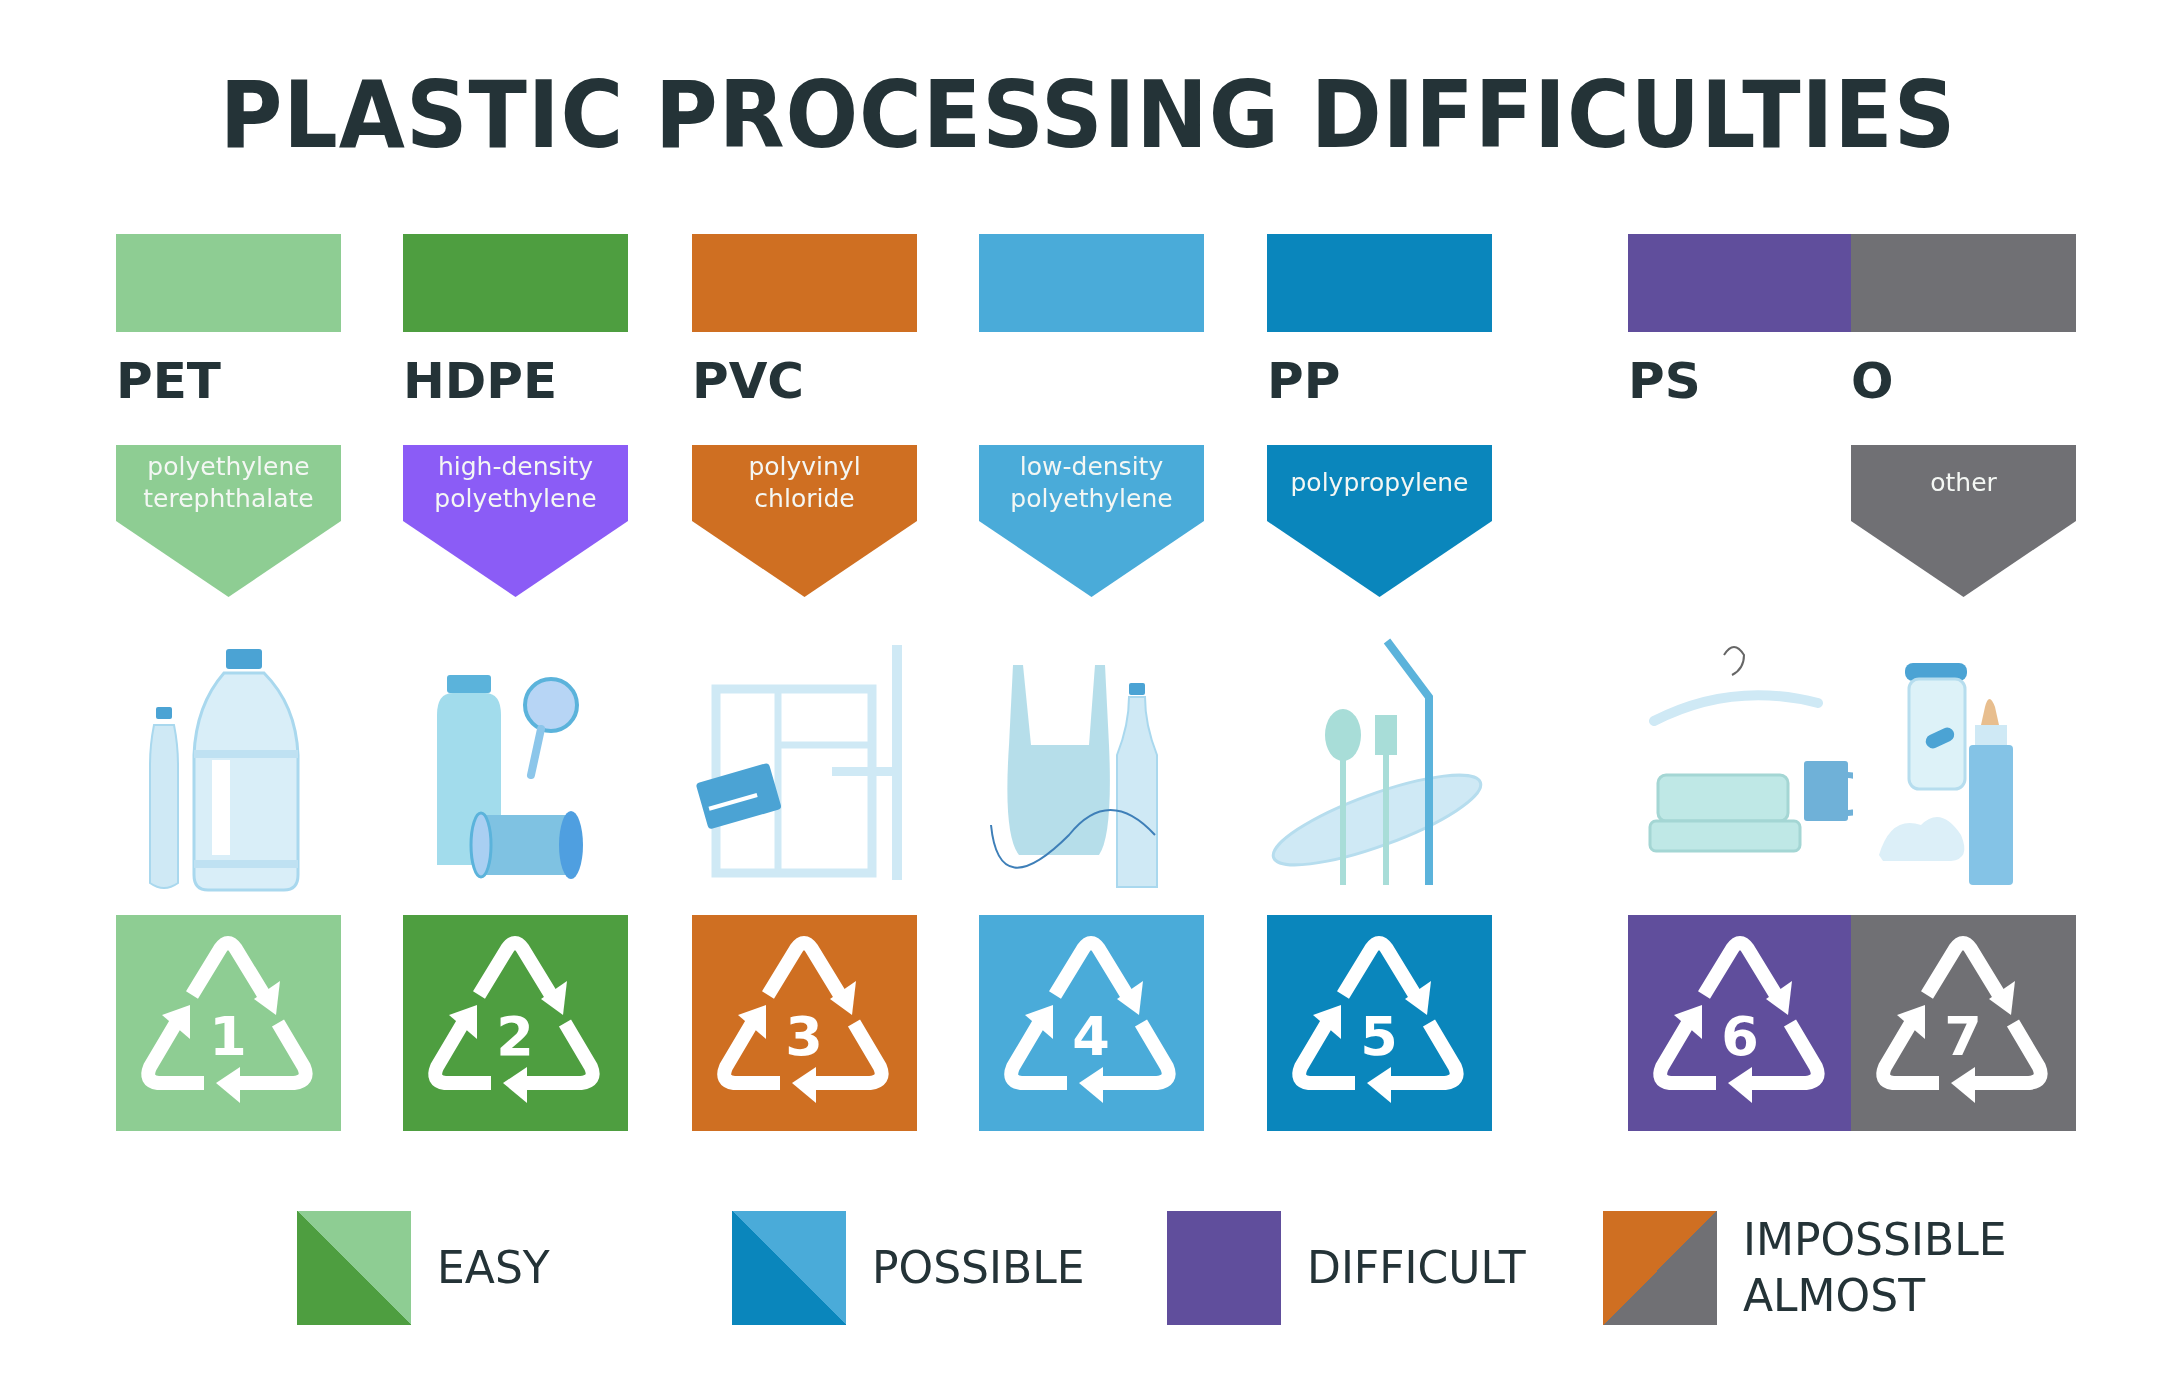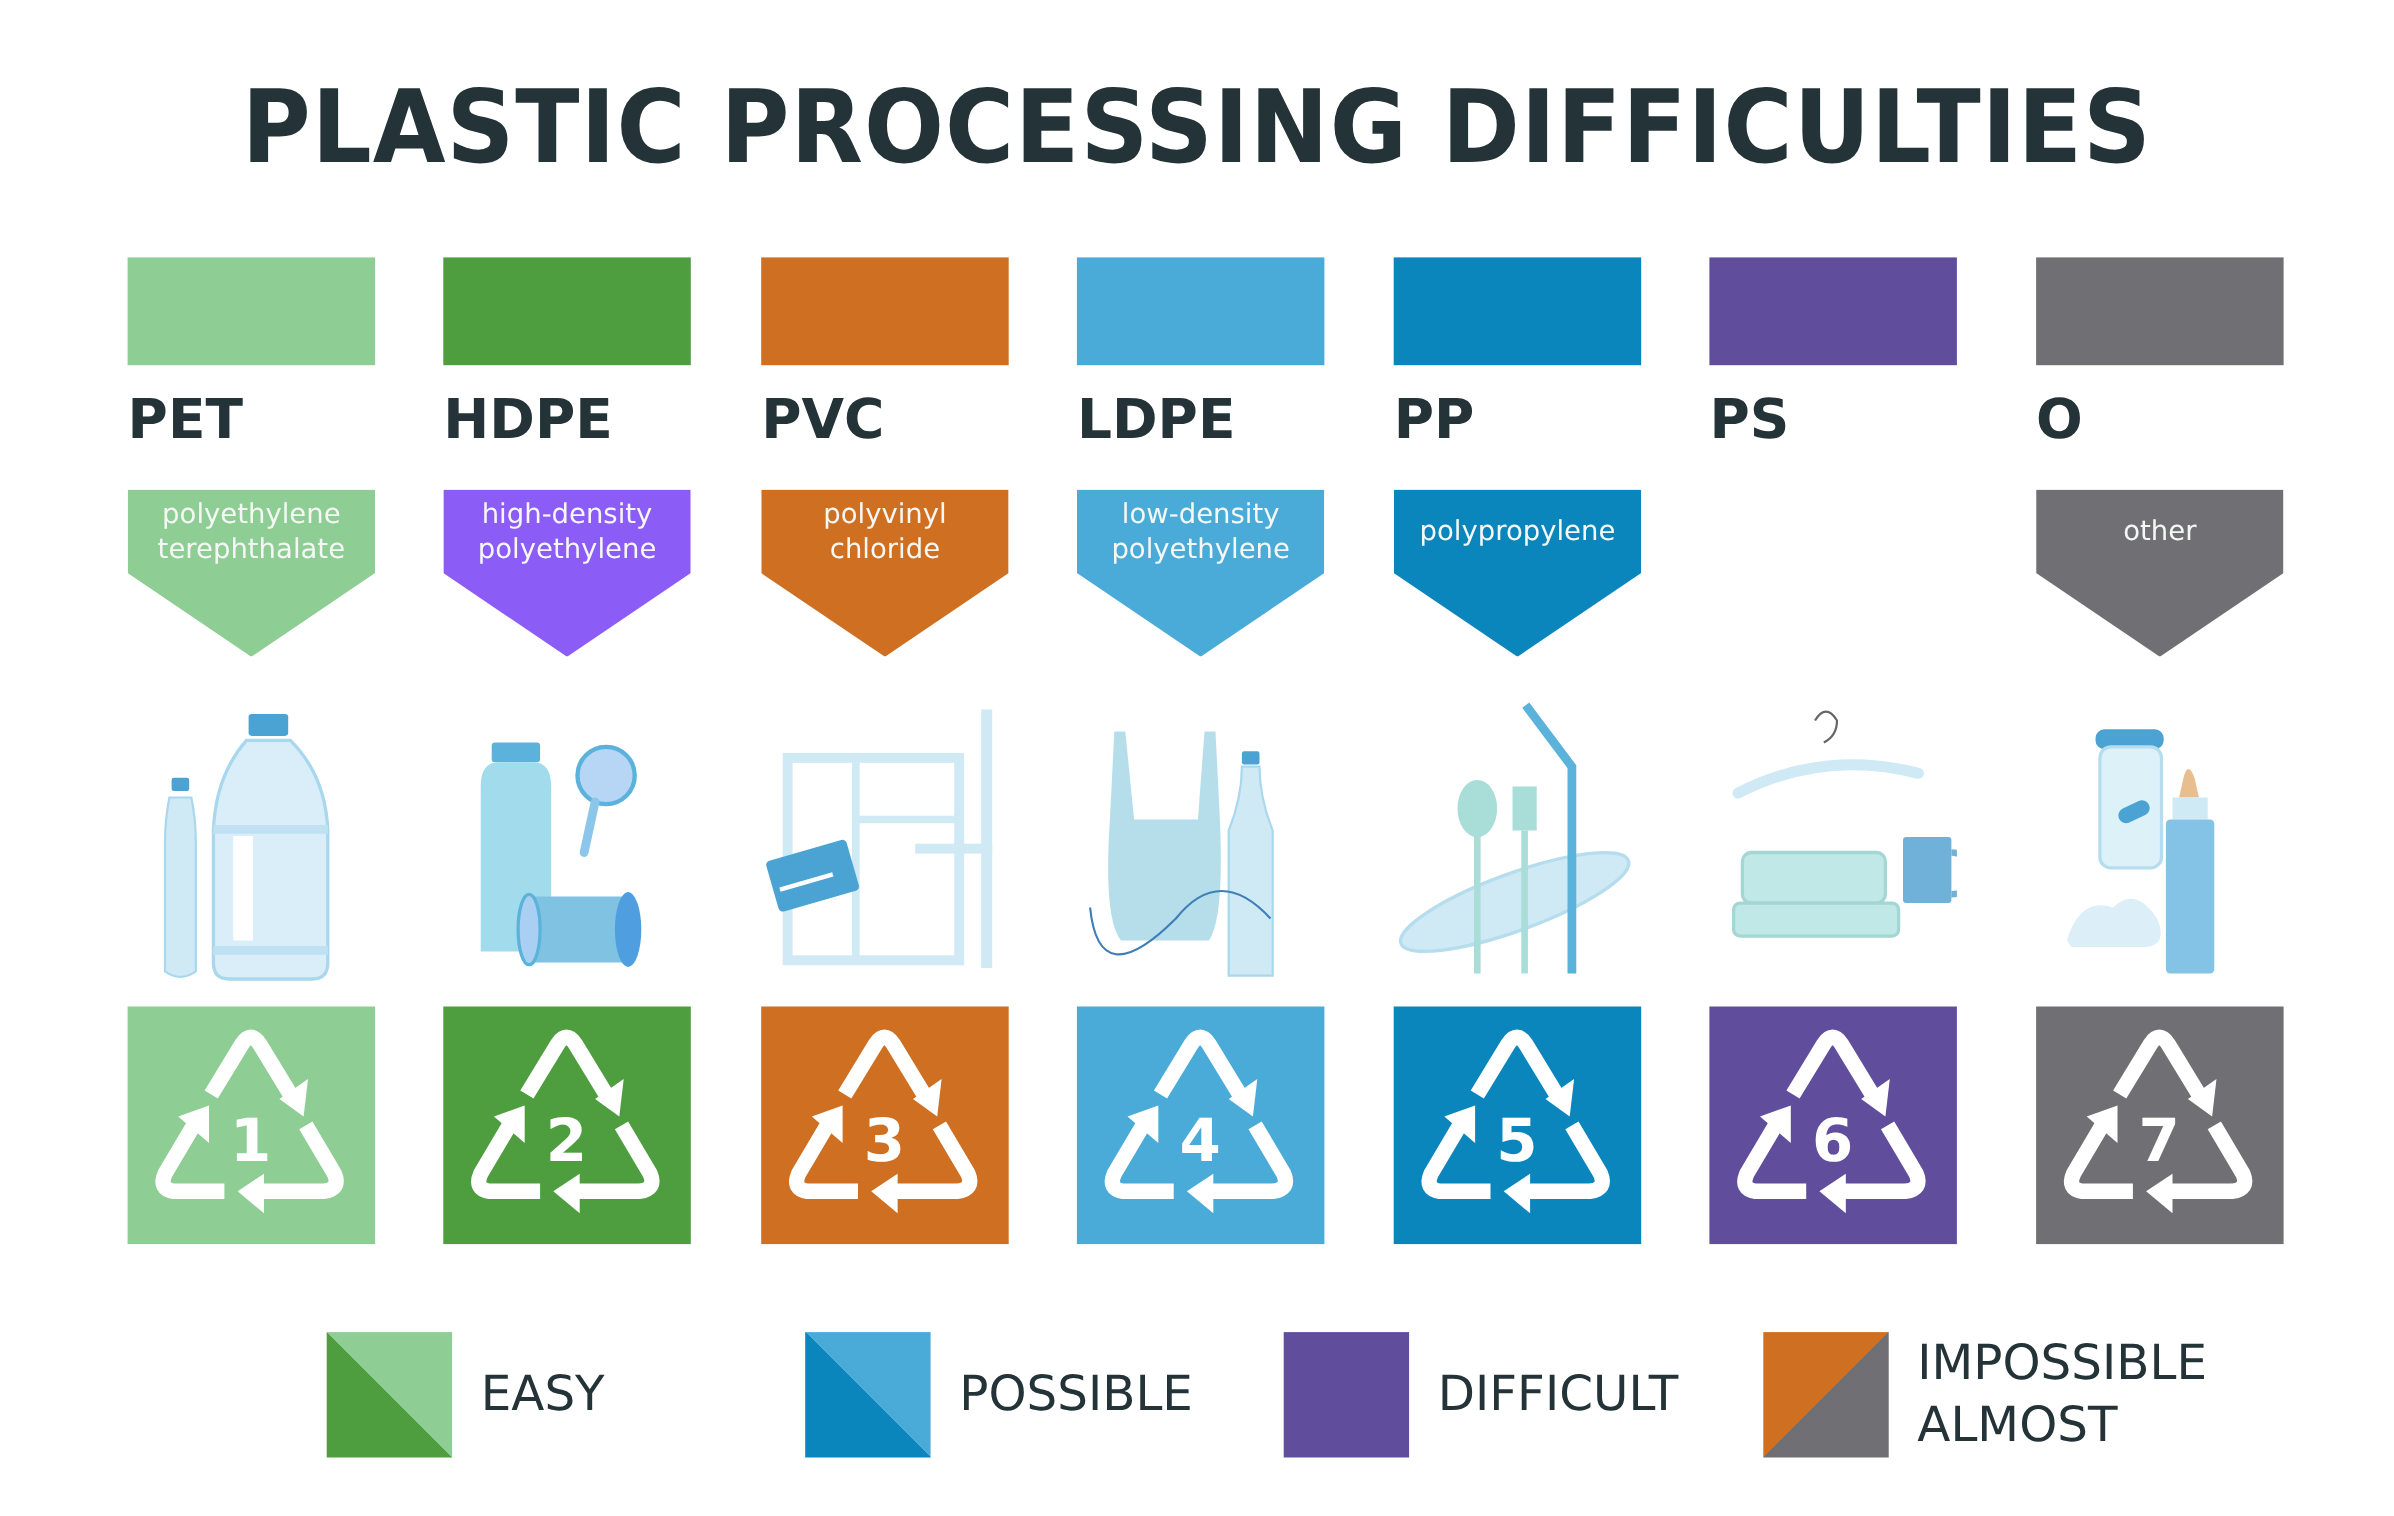--- a/index.html
+++ b/index.html
@@ -118,21 +118,20 @@
       <polygon points="124,152 124,188 100,168" fill="#ffffff"></polygon>
       <path d="M88 168 L42 168 Q28 166 34 152 L60 108" fill="none" stroke="#ffffff" stroke-width="14"></path>
       <polygon points="46,100 74,90 74,124" fill="#ffffff"></polygon>
       <text x="112" y="140" text-anchor="middle" font-family="DejaVu Sans, sans-serif" font-weight="bold" font-size="54" fill="#ffffff">3</text>
     </svg>
   </div>
 </div>
 
 <div class="col" style="left:979px">
   <div class="swatch" style="background:#4AABD9"></div>
-  <div class="acronym">LDPE</div>
   <div class="chev" style="background:#4AABD9">
     <div class="chev-text">
         <span>low-density</span>
         <span>polyethylene</span>
       </div>
   </div>
   <div class="illus">
     <svg width="225" height="260" viewBox="0 0 225 260">
       <path d="M34 30 L44 30 L52 110 L110 110 L116 30 L126 30 L130 110 Q134 200 120 220 L40 220 Q24 200 30 110 Z" fill="#A9D8E6" opacity="0.85"></path>
       <rect x="150" y="48" width="16" height="12" rx="2" fill="#4BA3D4"></rect>
@@ -178,21 +177,21 @@
       <polygon points="138,84 164,66 160,100" fill="#ffffff"></polygon>
       <path d="M162 108 L188 152 Q194 166 178 168 L122 168" fill="none" stroke="#ffffff" stroke-width="14"></path>
       <polygon points="124,152 124,188 100,168" fill="#ffffff"></polygon>
       <path d="M88 168 L42 168 Q28 166 34 152 L60 108" fill="none" stroke="#ffffff" stroke-width="14"></path>
       <polygon points="46,100 74,90 74,124" fill="#ffffff"></polygon>
       <text x="112" y="140" text-anchor="middle" font-family="DejaVu Sans, sans-serif" font-weight="bold" font-size="54" fill="#ffffff">5</text>
     </svg>
   </div>
 </div>
 
-<div class="col" style="left:1554px">
+<div class="col" style="left:1628px">
   <div class="swatch" style="background:#604E9C"></div>
   <div class="acronym">PS</div>
   <div class="illus">
     <svg width="225" height="260" viewBox="0 0 225 260">
       <path d="M96 20 Q106 4 116 20 Q116 34 104 40" fill="none" stroke="#666" stroke-width="2"></path>
       <path d="M26 86 Q104 46 190 68" fill="none" stroke="#CFE9F5" stroke-width="10" stroke-linecap="round"></path>
       <rect x="30" y="140" width="130" height="46" rx="8" fill="#BFE8E6" stroke="#A4D6D4" stroke-width="3"></rect>
       <rect x="22" y="186" width="150" height="30" rx="6" fill="#BFE8E6" stroke="#A4D6D4" stroke-width="3"></rect>
       <rect x="176" y="126" width="44" height="60" rx="3" fill="#6FB1D8"></rect>
       <path d="M220 140 Q236 140 236 160 Q236 178 220 178" fill="none" stroke="#6FB1D8" stroke-width="6"></path>

